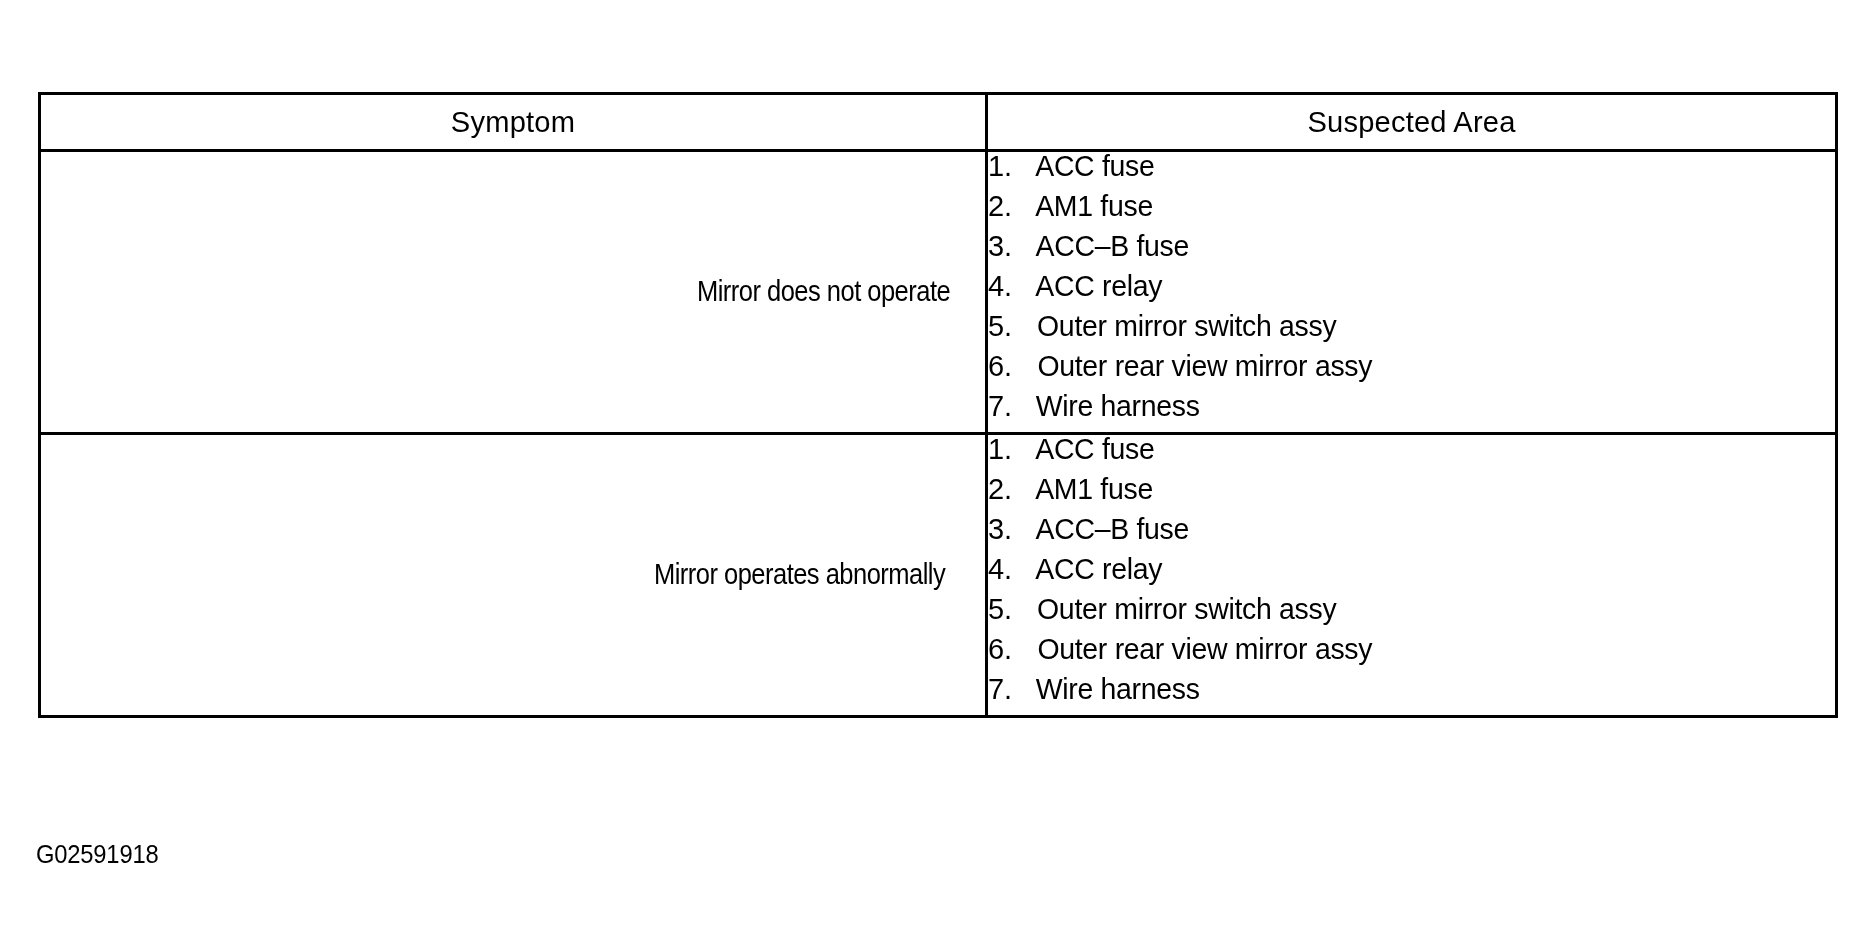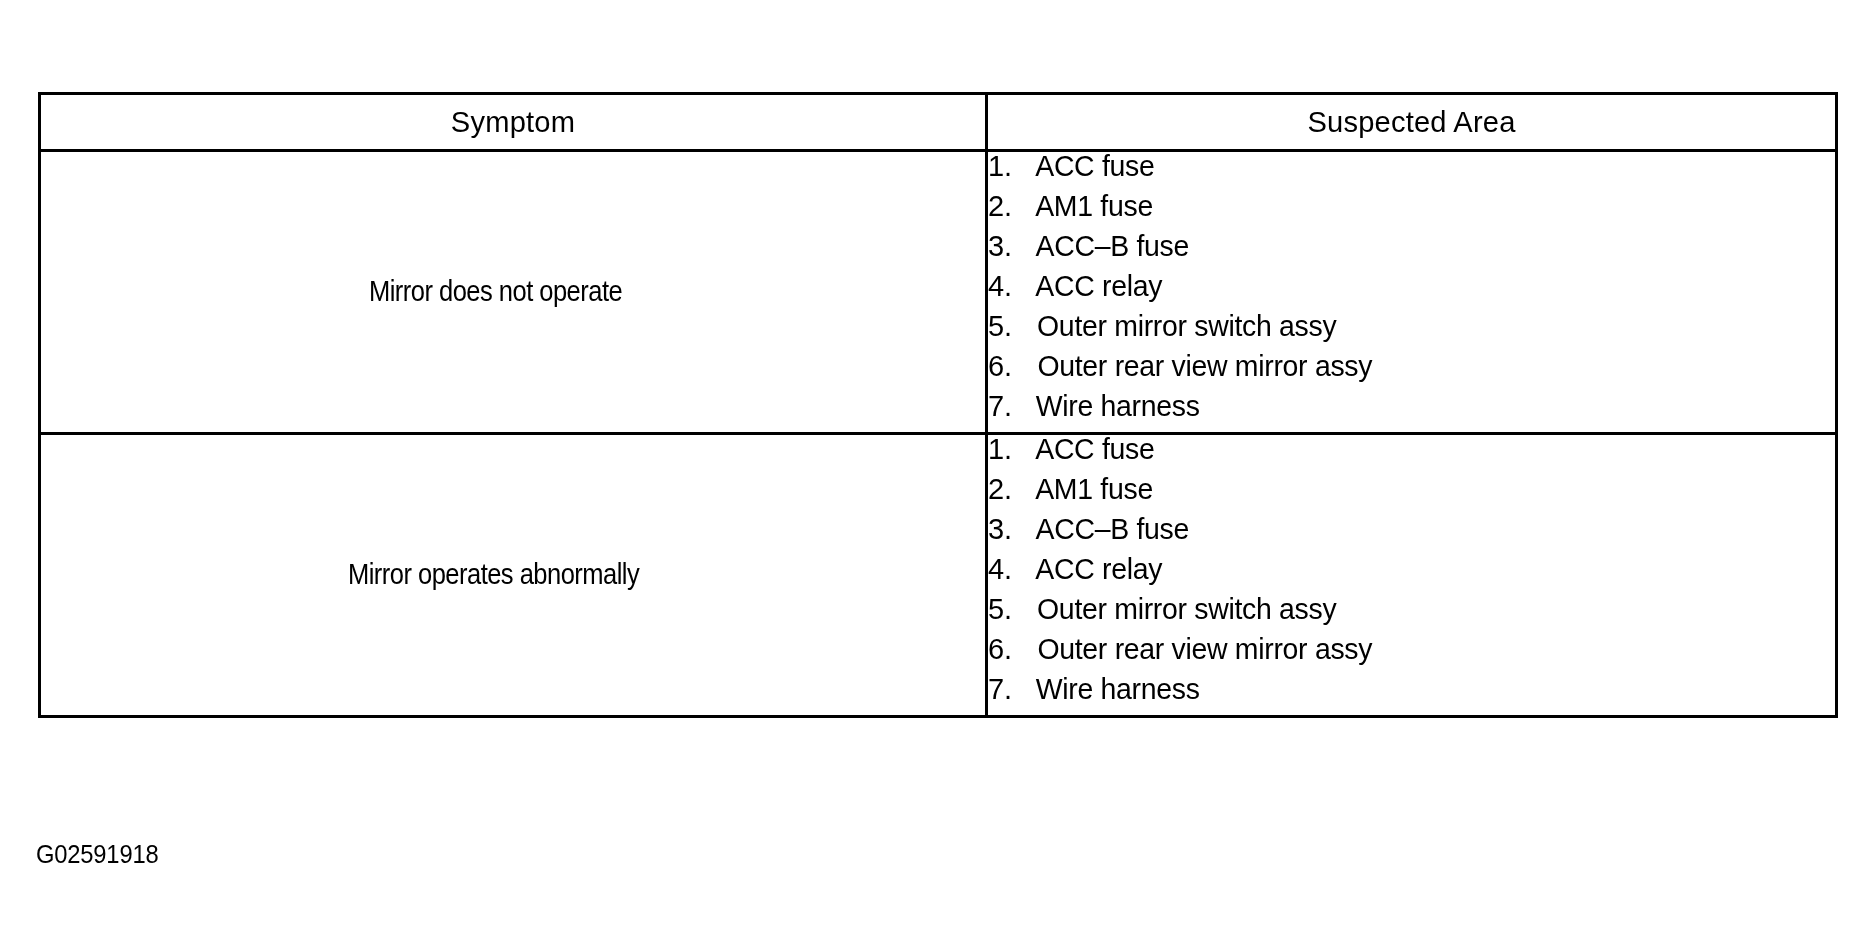--- a/index.html
+++ b/index.html
@@ -58,21 +58,21 @@
     font-size: 30px;
     font-weight: 400;
     letter-spacing: 0.2px;
     line-height: 1;
     transform: scaleX(0.97);
   }
 
   
   .symptom-cell {
     padding-left: 14px;
-    text-align: center;
+    text-align: right;
   }
   .symptom-text {
     display: inline-block;
     font-size: 29px;
     font-weight: 400;
     line-height: 1.15;
     letter-spacing: -0.6px;
     transform: scaleX(0.88);
     transform-origin: left center;
     white-space: nowrap;

